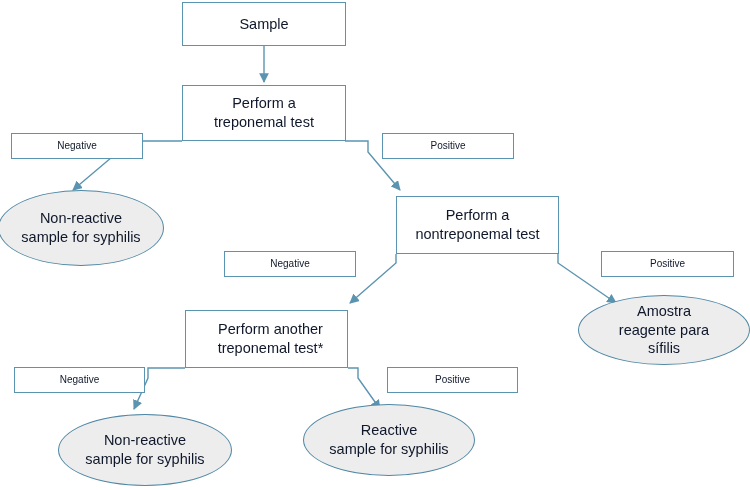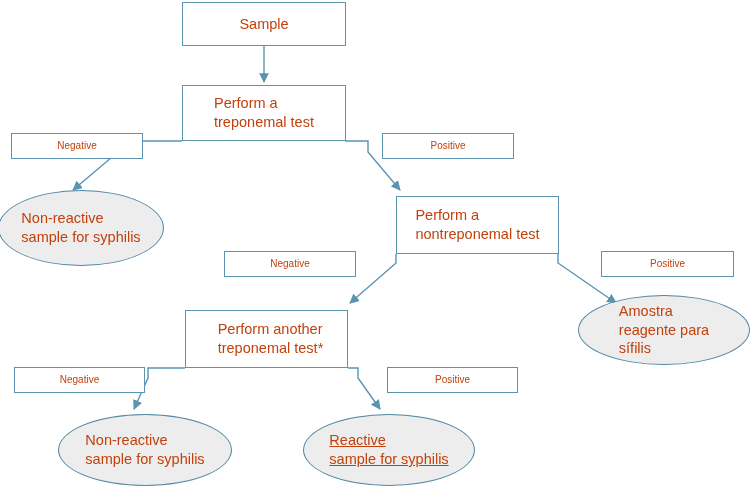--- a/index.html
+++ b/index.html
@@ -14,22 +14,22 @@
     background: #ffffff;
     overflow: hidden;
     font-family: "Liberation Sans", sans-serif;
   }
   .node {
     position: absolute;
     box-sizing: border-box;
     display: flex;
     align-items: center;
     justify-content: center;
-    text-align: left;
-    color: #c2410c;
+    text-align: center;
+    color: #0f172a;
     line-height: 1.28;
     white-space: pre-line;
     z-index: 3;
   }
   .box {
     background: #ffffff;
     border: 1.4px solid #5b94b0;
     font-size: 14.5px;
   }
   .label-box {
@@ -105,16 +105,16 @@
 reagente para
 sífilis</div>
 
   <div class="node label-box" style="left:14px; top:367px; width:131px; height:26px;">Negative</div>
 
   <div class="node label-box" style="left:387px; top:367px; width:131px; height:26px;">Positive</div>
 
   <div class="node ellipse" style="left:58px; top:414px; width:174px; height:72px;">Non-reactive
 sample for syphilis</div>
 
-  <div class="node ellipse" style="left:303px; top:414px; width:172px; height:72px;text-decoration:underline;">Reactive
+  <div class="node ellipse" style="left:303px; top:404px; width:172px; height:72px;">Reactive
 sample for syphilis</div>
 
 </div>
 
 </body></html>

